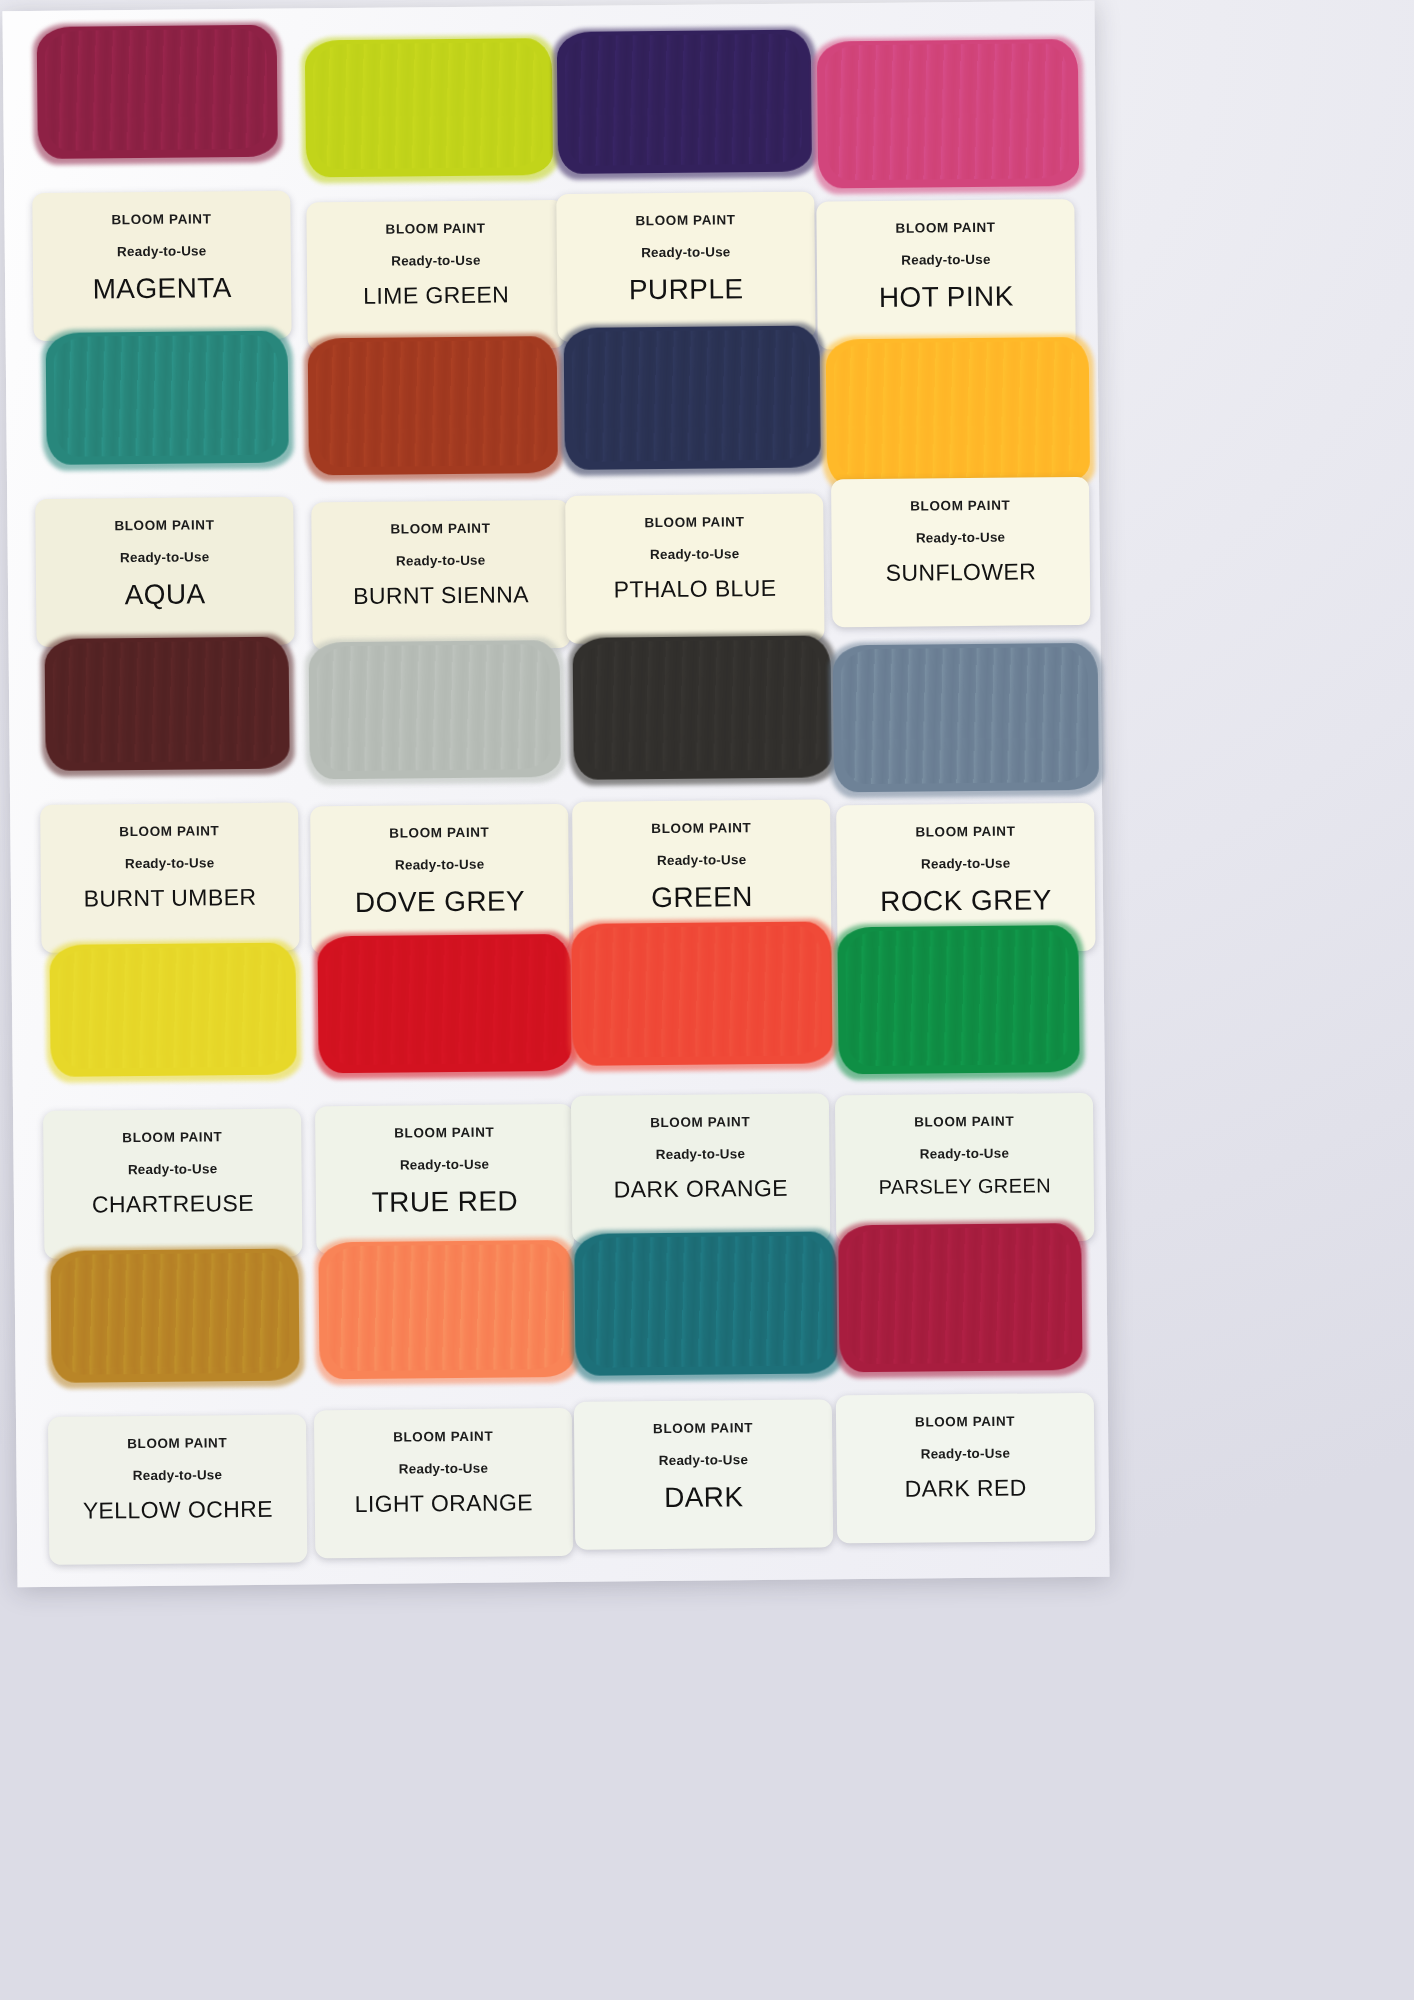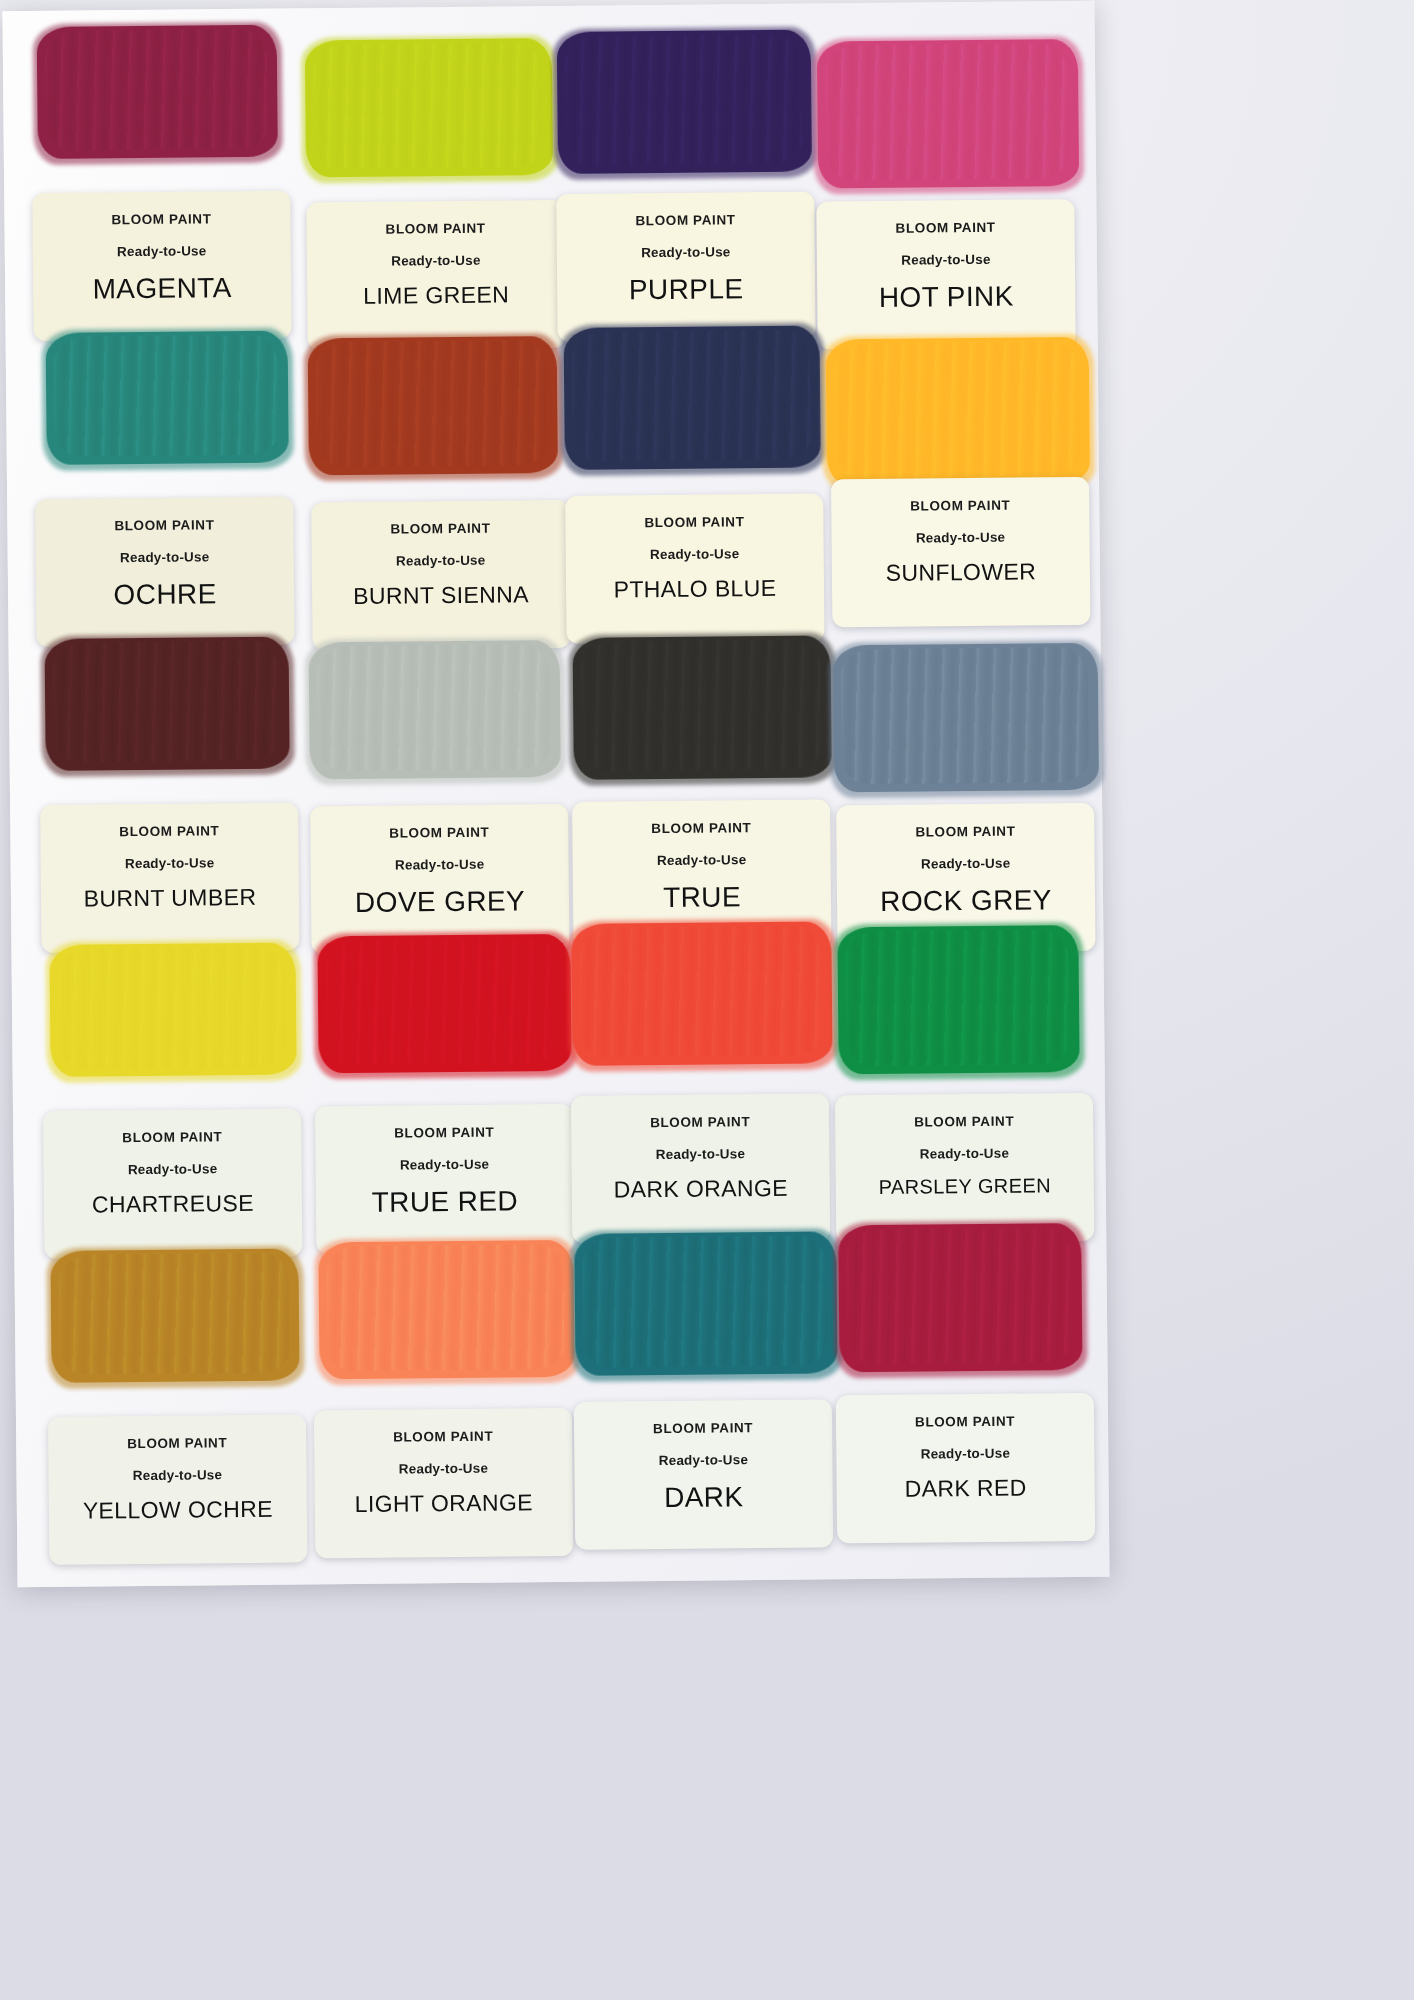--- a/index.html
+++ b/index.html
@@ -127,21 +127,21 @@
           <div class="brand">BLOOM PAINT</div>
           <div class="rtu">Ready-to-Use</div>
           <div class="cname">HOT PINK</div>
         </div>
       </div>
       <div class="cell" style="left: 18px; top: 320px; width: 268px; height: 312px;">
         <div class="swatch" style="background: rgb(40, 135, 124); left: 14px; top: 0px; width: 242px; height: 132px;"></div>
         <div class="chip big" style="background: rgb(241, 239, 220); left: 2px; top: 166px;">
           <div class="brand">BLOOM PAINT</div>
           <div class="rtu">Ready-to-Use</div>
-          <div class="cname">OCHRE</div>
+          <div class="cname">AQUA</div>
         </div>
       </div>
       <div class="cell" style="left: 276px; top: 320px; width: 268px; height: 312px;">
         <div class="swatch" style="background: rgb(163, 58, 32); left: 18px; top: 8px; width: 249px; height: 137px;"></div>
         <div class="chip " style="background: rgb(244, 241, 221); left: 20px; top: 172px;">
           <div class="brand">BLOOM PAINT</div>
           <div class="rtu">Ready-to-Use</div>
           <div class="cname">BURNT SIENNA</div>
         </div>
       </div>
@@ -175,21 +175,21 @@
           <div class="brand">BLOOM PAINT</div>
           <div class="rtu">Ready-to-Use</div>
           <div class="cname">DOVE GREY</div>
         </div>
       </div>
       <div class="cell" style="left: 534px; top: 626px; width: 268px; height: 312px;">
         <div class="swatch" style="background: rgb(50, 48, 45); left: 22px; top: 4px; width: 258px; height: 142px;"></div>
         <div class="chip big" style="background: rgb(247, 245, 227); left: 20px; top: 168px;">
           <div class="brand">BLOOM PAINT</div>
           <div class="rtu">Ready-to-Use</div>
-          <div class="cname">TRUE</div>
+          <div class="cname">GREEN</div>
         </div>
       </div>
       <div class="cell" style="left: 792px; top: 626px; width: 268px; height: 312px;">
         <div class="swatch" style="background: rgb(110, 130, 151); left: 24px; top: 14px; width: 265px; height: 147px;"></div>
         <div class="chip big" style="background: rgb(248, 247, 232); left: 26px; top: 174px;">
           <div class="brand">BLOOM PAINT</div>
           <div class="rtu">Ready-to-Use</div>
           <div class="cname">ROCK GREY</div>
         </div>
       </div>

